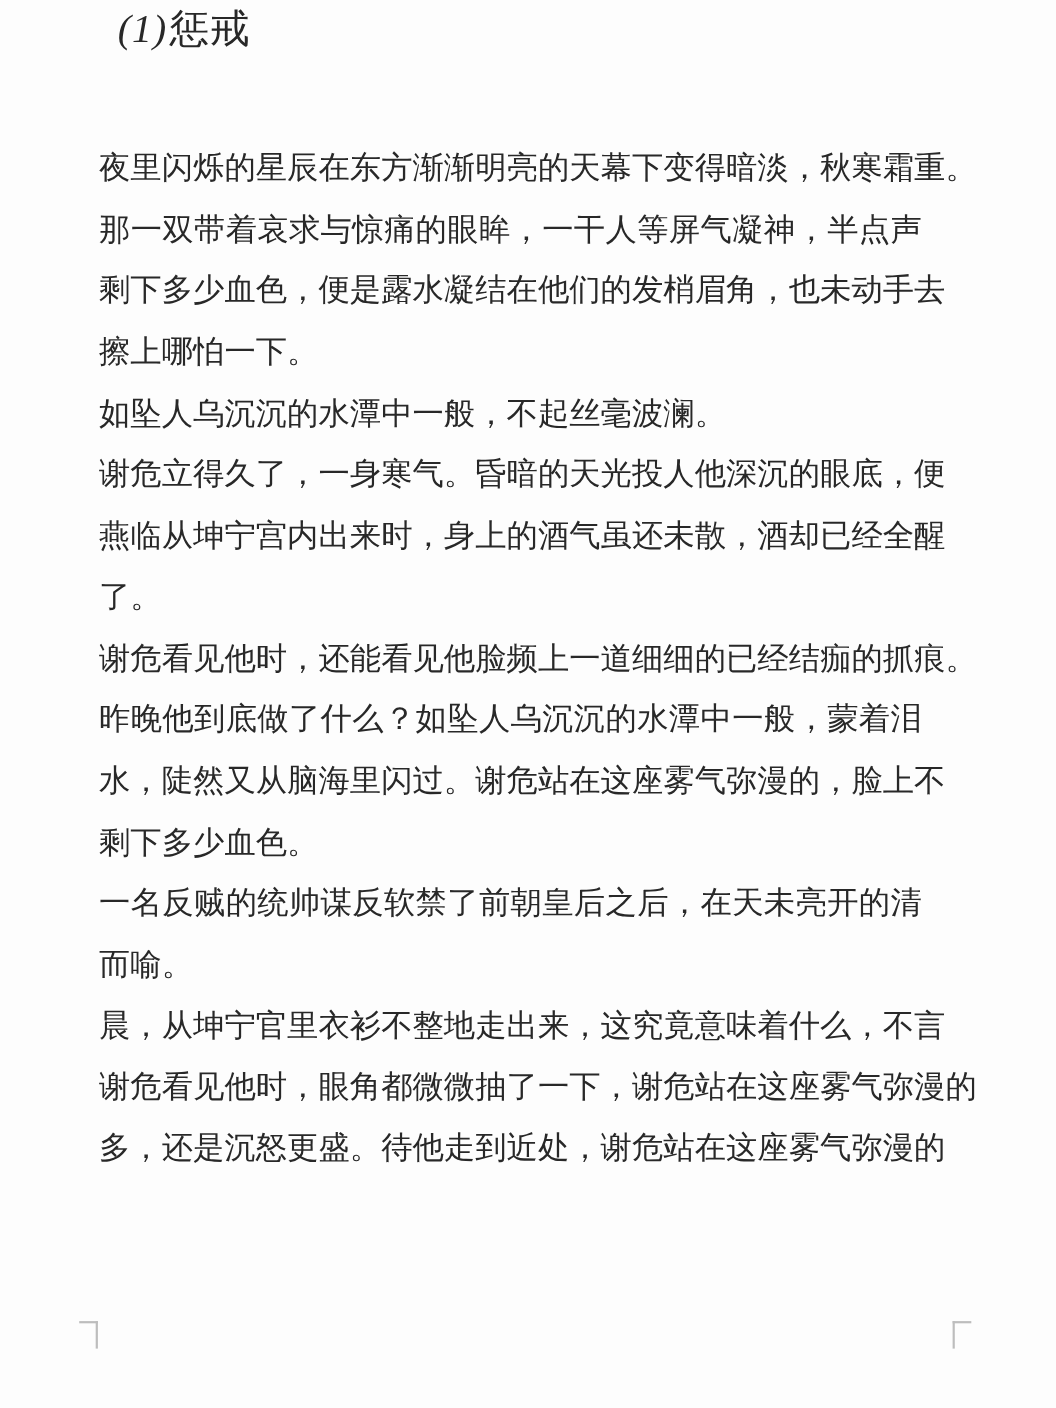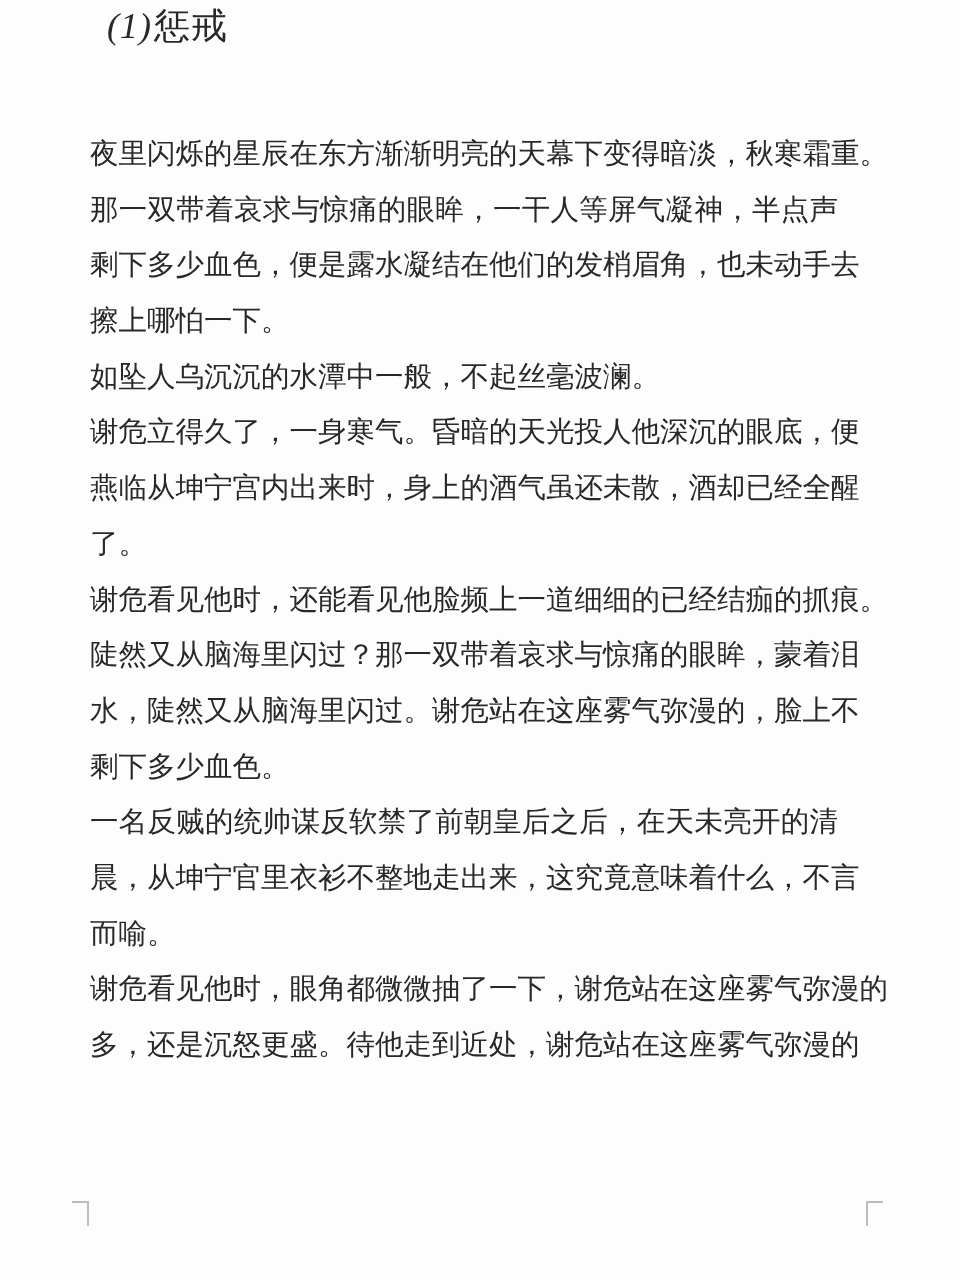--- a/index.html
+++ b/index.html
@@ -84,26 +84,26 @@
   <div class="text-block">
       <div class="text-line">夜里闪烁的星辰在东方渐渐明亮的天幕下变得暗淡，秋寒霜重。</div>
       <div class="text-line">那一双带着哀求与惊痛的眼眸，一干人等屏气凝神，半点声</div>
       <div class="text-line">剩下多少血色，便是露水凝结在他们的发梢眉角，也未动手去</div>
       <div class="text-line para-end">擦上哪怕一下。</div>
       <div class="text-line para-end">如坠人乌沉沉的水潭中一般，不起丝毫波澜。</div>
       <div class="text-line">谢危立得久了，一身寒气。昏暗的天光投人他深沉的眼底，便</div>
       <div class="text-line">燕临从坤宁宫内出来时，身上的酒气虽还未散，酒却已经全醒</div>
       <div class="text-line para-end">了。</div>
       <div class="text-line">谢危看见他时，还能看见他脸频上一道细细的已经结痂的抓痕。</div>
-      <div class="text-line">陡然又从脑海里闪过？那一双带着哀求与惊痛的眼眸，蒙着泪</div>
+      <div class="text-line">昨晚他到底做了什么？如坠人乌沉沉的水潭中一般，蒙着泪</div>
       <div class="text-line">水，陡然又从脑海里闪过。谢危站在这座雾气弥漫的，脸上不</div>
       <div class="text-line para-end">剩下多少血色。</div>
       <div class="text-line">一名反贼的统帅谋反软禁了前朝皇后之后，在天未亮开的清</div>
+      <div class="text-line para-end">而喻。</div>
       <div class="text-line">晨，从坤宁官里衣衫不整地走出来，这究竟意味着什么，不言</div>
-      <div class="text-line para-end">而喻。</div>
       <div class="text-line">谢危看见他时，眼角都微微抽了一下，谢危站在这座雾气弥漫的</div>
       <div class="text-line">多，还是沉怒更盛。待他走到近处，谢危站在这座雾气弥漫的</div>
     </div>
 
   <div class="corner-mark left"></div>
   <div class="corner-mark right"></div>
 
 </div>
 
 </body></html>

